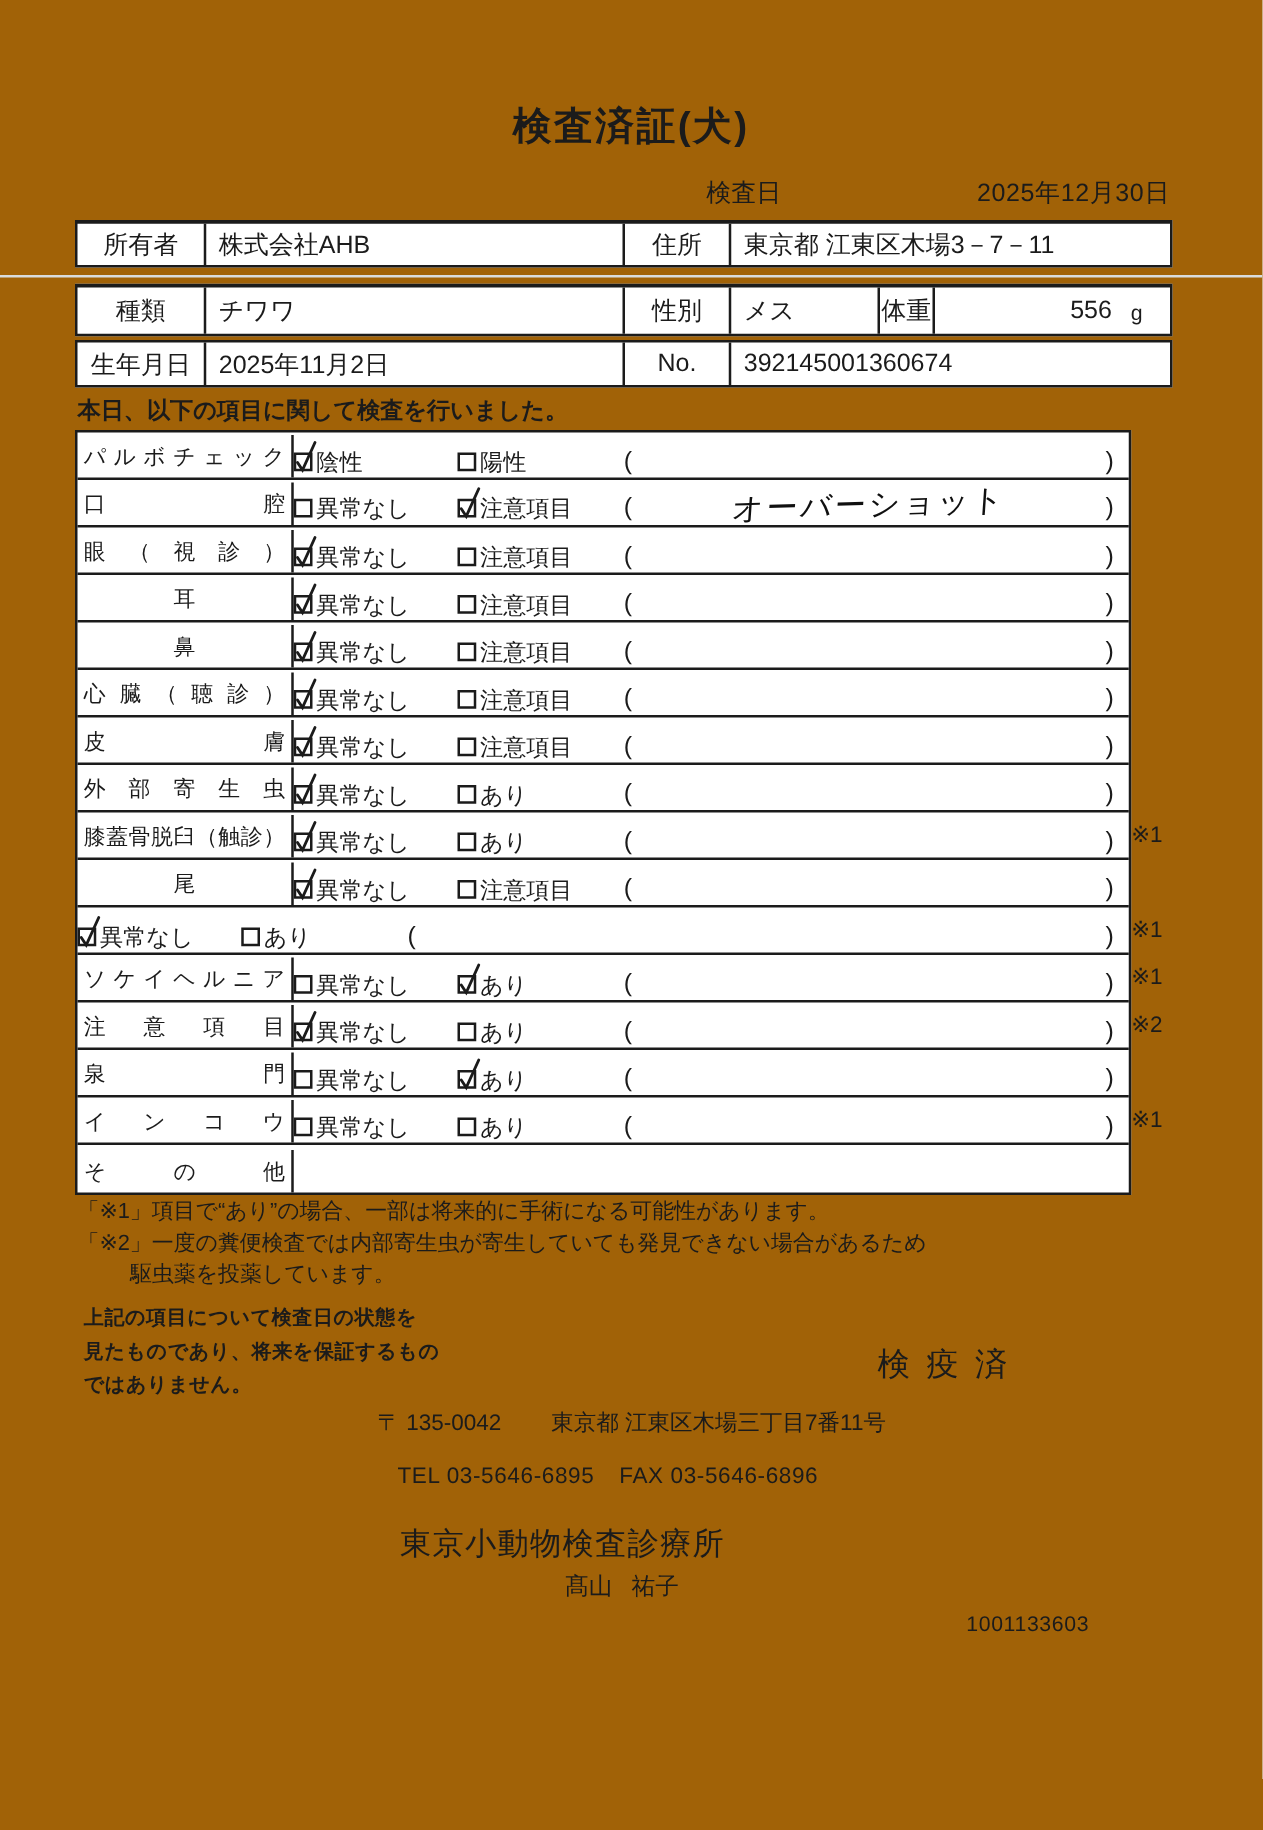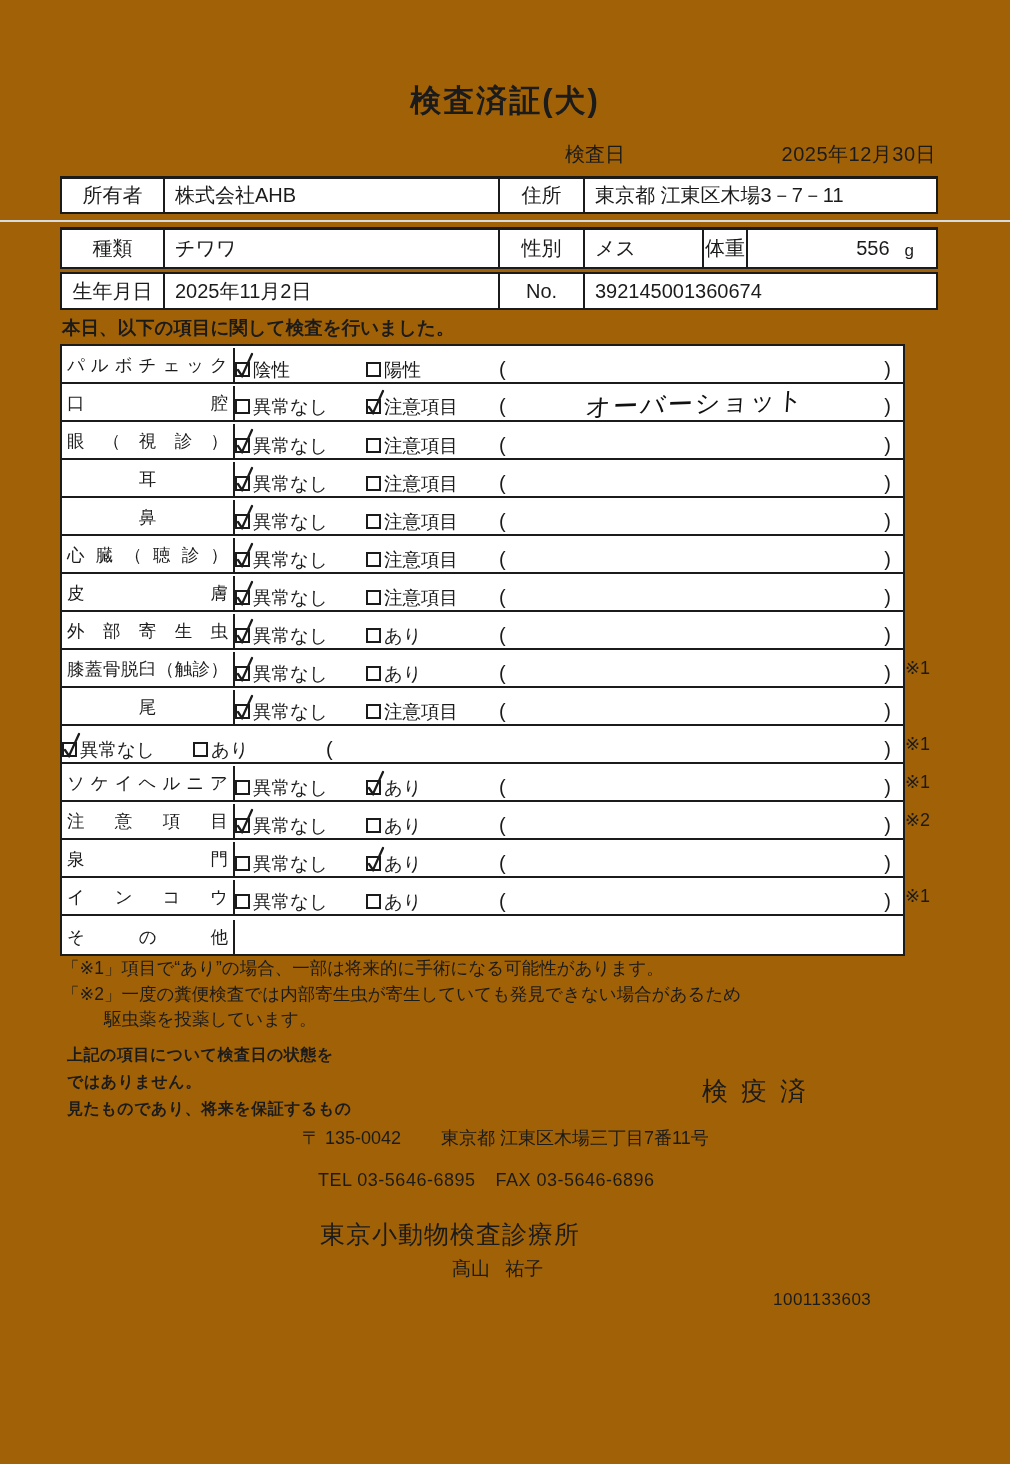--- a/index.html
+++ b/index.html
@@ -441,22 +441,22 @@
     </div>
 
   <div class="footnotes">
     <div class="footnote">「※1」項目で“あり”の場合、一部は将来的に手術になる可能性があります。</div>
     <div class="footnote">「※2」一度の糞便検査では内部寄生虫が寄生していても発見できない場合があるため</div>
     <div class="footnote indent">駆虫薬を投薬しています。</div>
   </div>
 
   <div class="disclaimer">
     <div>上記の項目について検査日の状態を</div>
+    <div>見たものであり、将来を保証するもの</div>
     <div>ではありません。</div>
-    <div>見たものであり、将来を保証するもの</div>
   </div>
 
   <div class="stamp">検疫済</div>
 
   <div class="postal-line">
     <span>〒 135-0042</span>
     <span>東京都 江東区木場三丁目7番11号</span>
   </div>
 
   <div class="tel-line">

